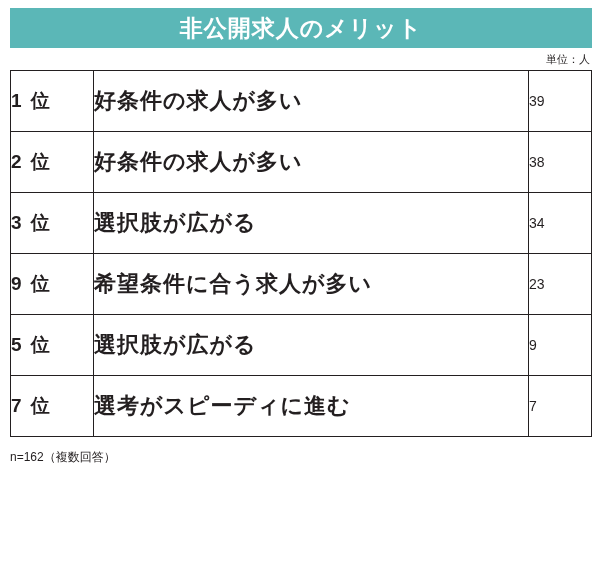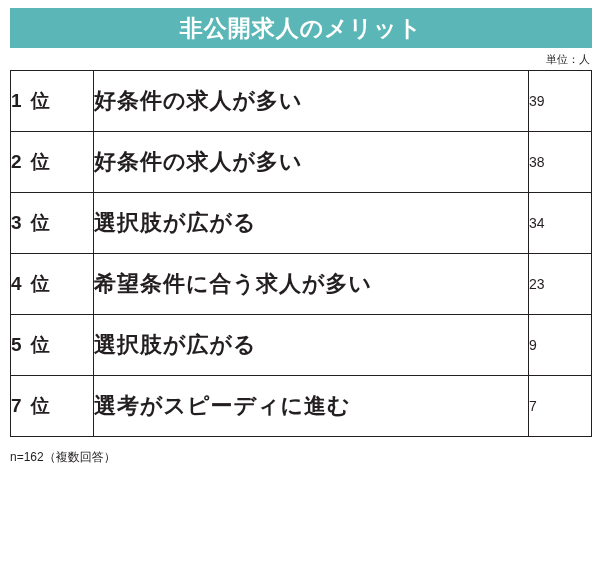--- a/index.html
+++ b/index.html
@@ -110,21 +110,21 @@
         <td class="rank-cell">2 位</td>
         <td class="label-cell">好条件の求人が多い</td>
         <td class="value-cell">38</td>
       </tr>
       <tr>
         <td class="rank-cell">3 位</td>
         <td class="label-cell">選択肢が広がる</td>
         <td class="value-cell">34</td>
       </tr>
       <tr>
-        <td class="rank-cell">4 位</td>
+        <td class="rank-cell">9 位</td>
         <td class="label-cell">希望条件に合う求人が多い</td>
         <td class="value-cell">23</td>
       </tr>
       <tr>
         <td class="rank-cell">5 位</td>
         <td class="label-cell">選択肢が広がる</td>
         <td class="value-cell">9</td>
       </tr>
       <tr>
         <td class="rank-cell">7 位</td>

